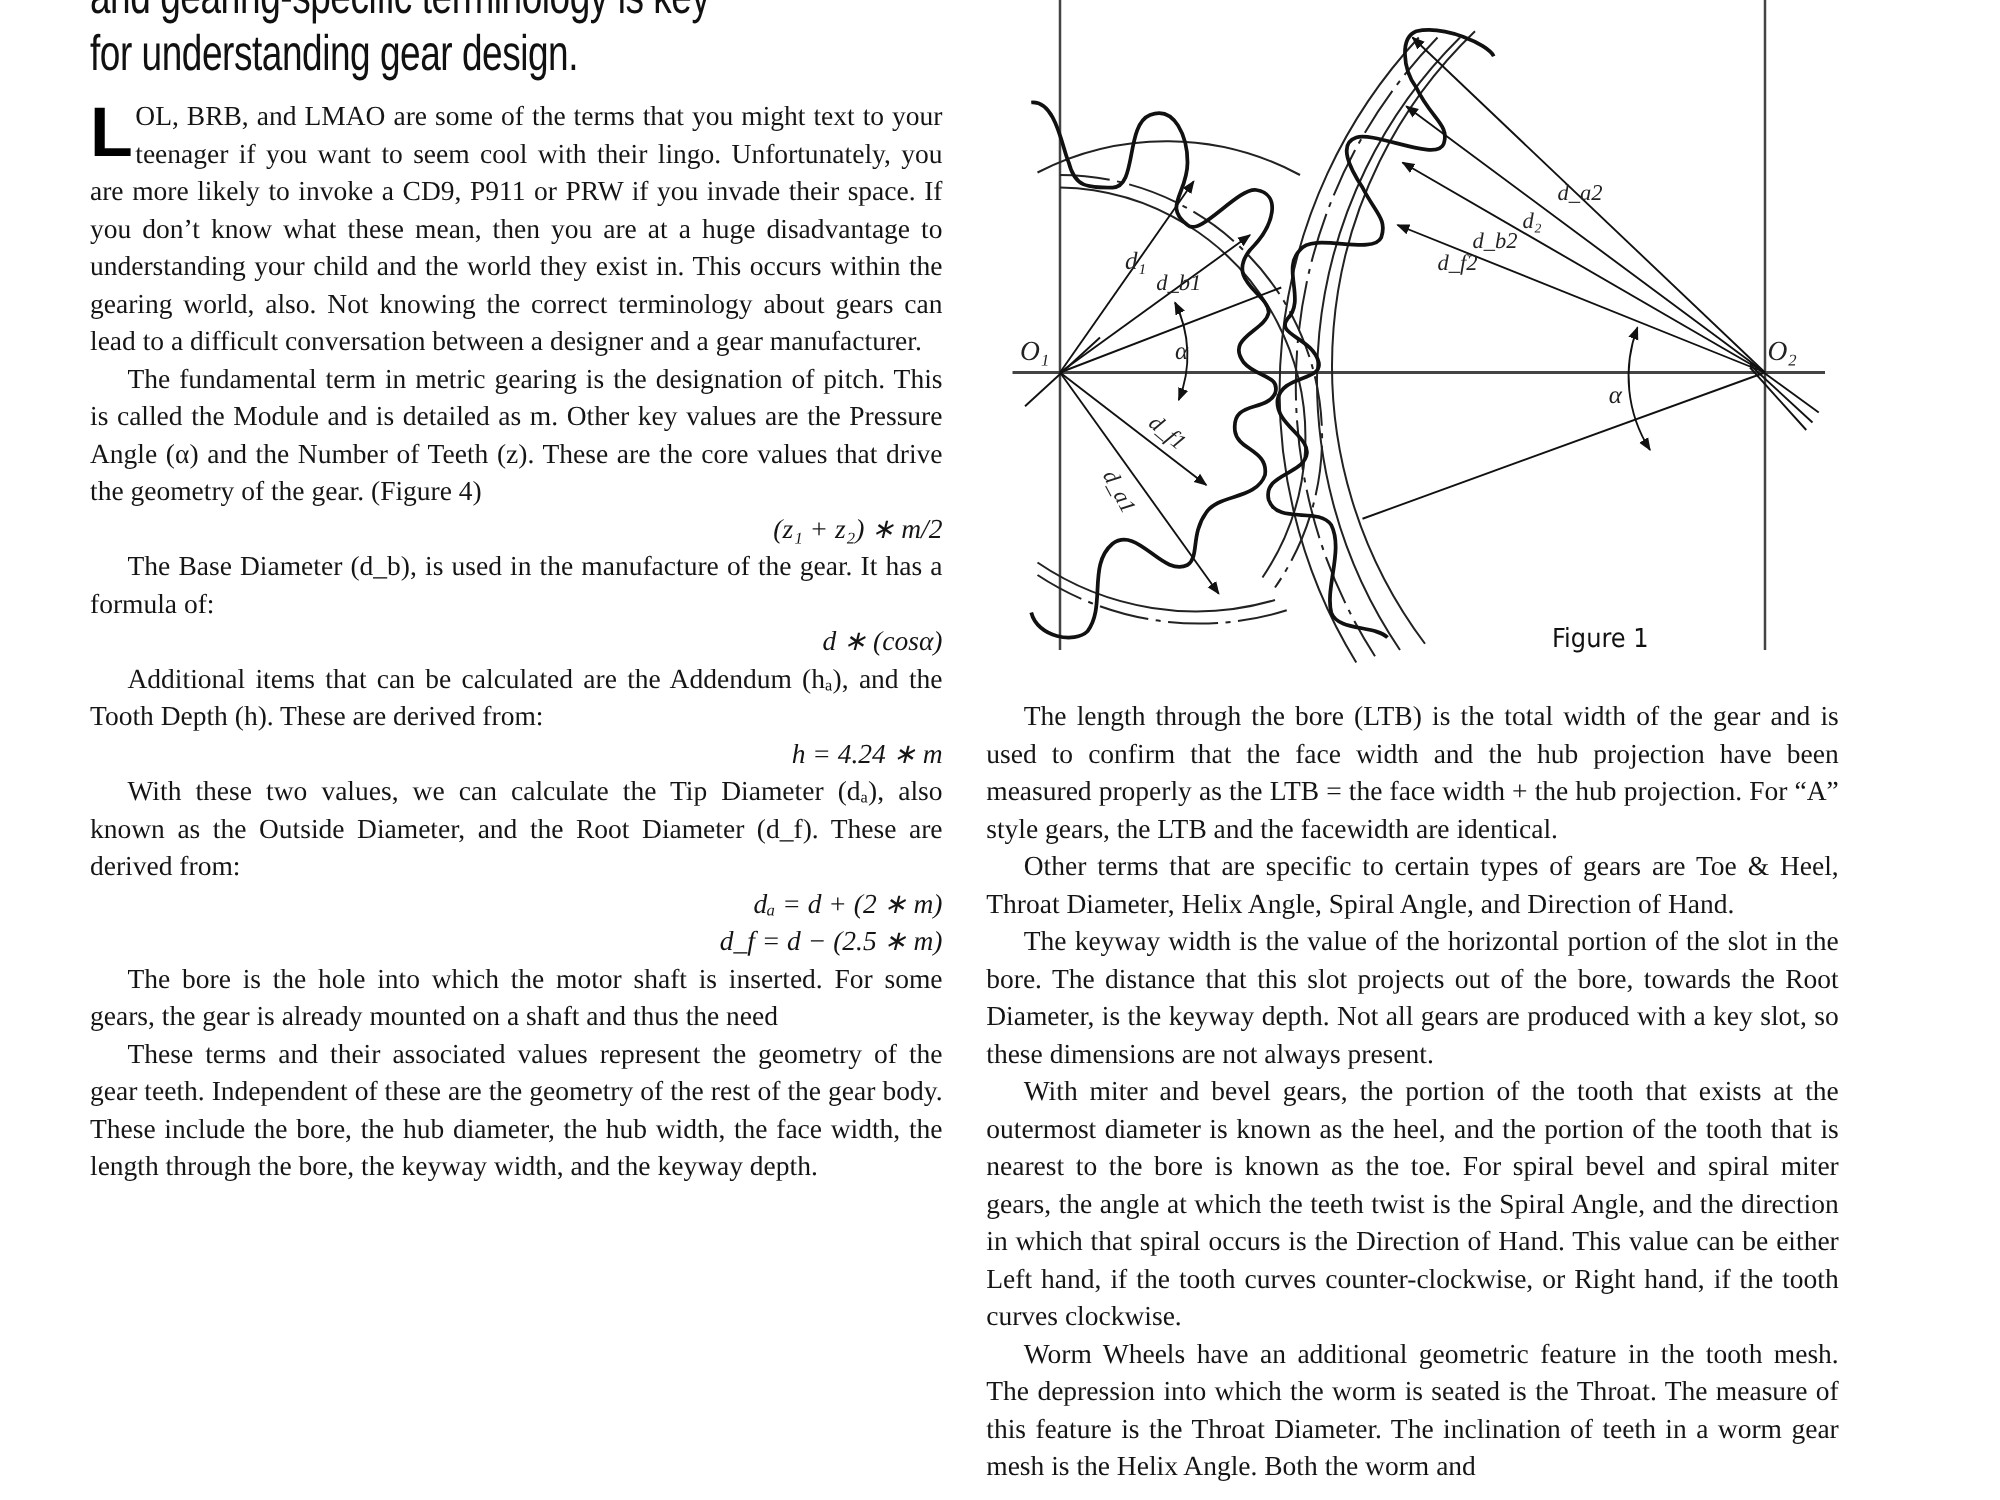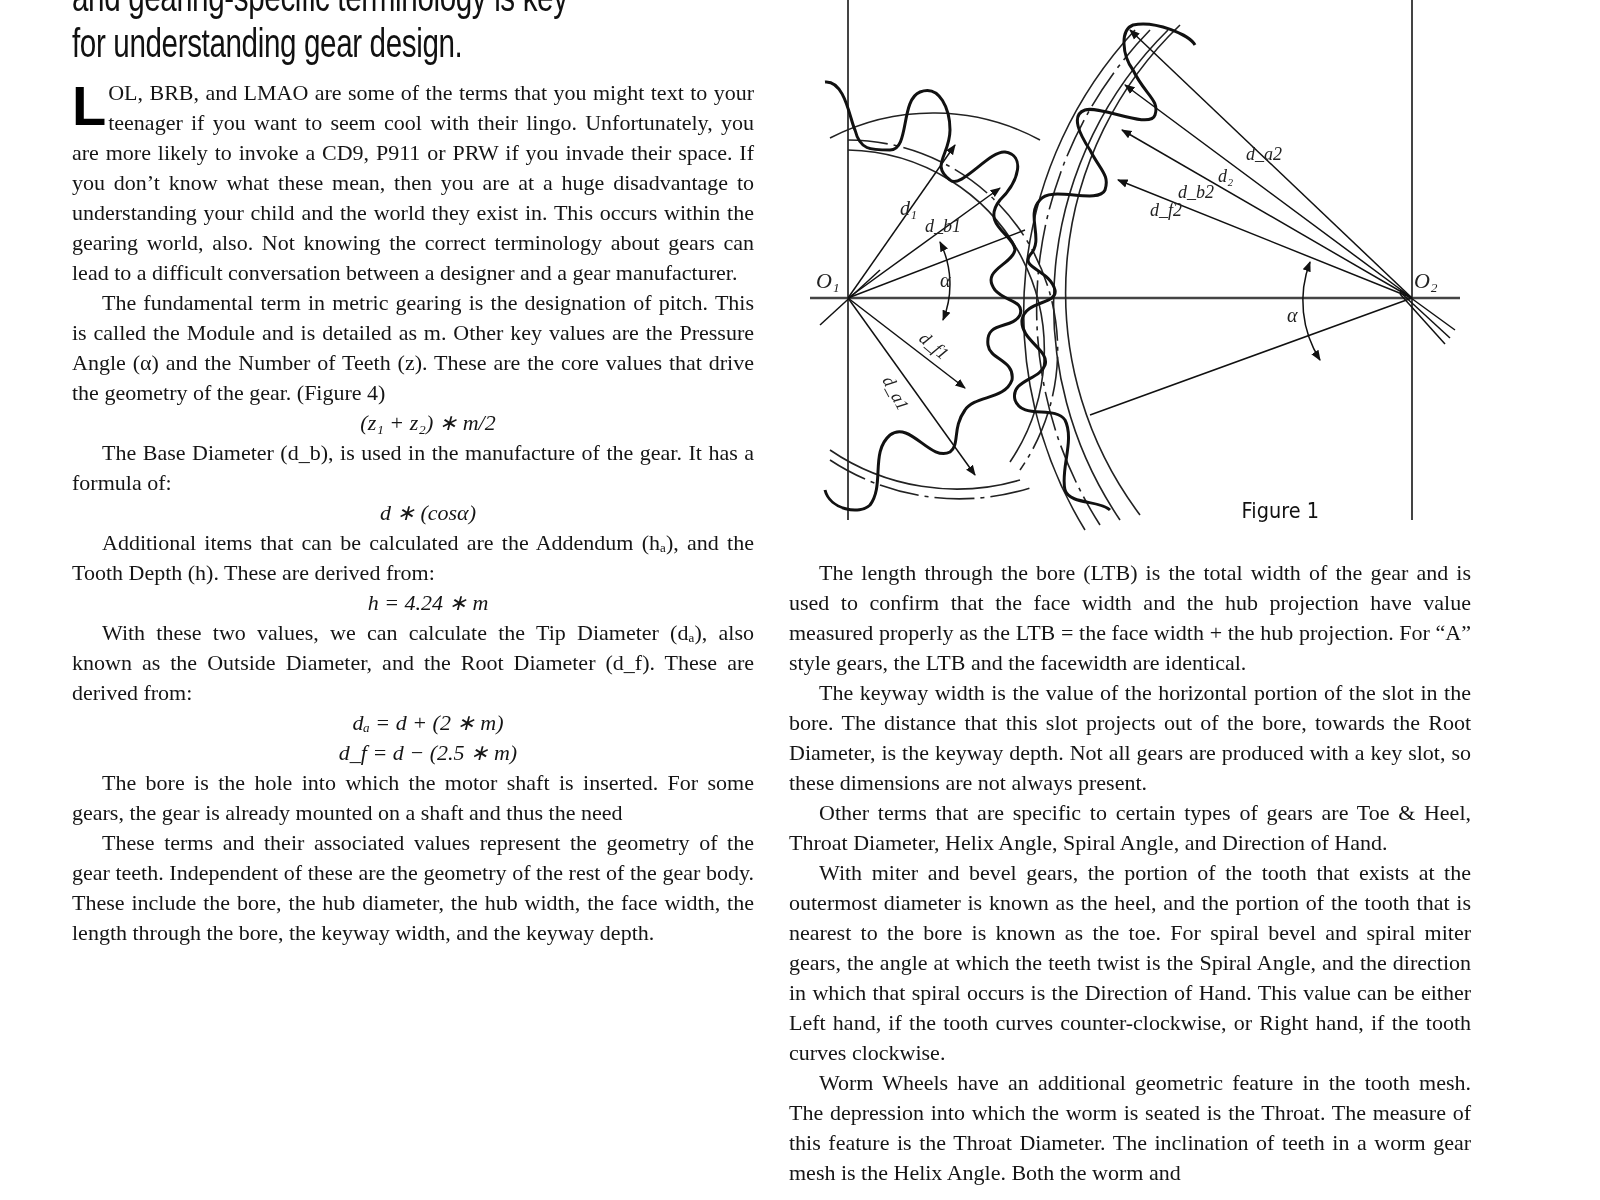--- a/index.html
+++ b/index.html
@@ -12,21 +12,21 @@
   .headline .l1 { display:block; white-space:nowrap; }
   .headline .l2 { display:block; white-space:nowrap; }
   .col {
     position:absolute; font-family:"Liberation Serif", serif; font-size:22px; line-height:30px;
     text-align:justify; color:#151515;
   }
   .col-left { left:72px; top:78px; width:682px; }
   .col-right { left:789px; top:558px; width:682px; }
   .col p { margin:0; text-indent:30px; }
   .col p.first { text-indent:0; }
-  .col p.formula { text-indent:0; padding-left:30px; font-style:italic; text-align:center; }
+  .col p.formula { text-indent:0; padding-left:30px; font-style:italic; text-align:right; }
   .dropcap {
     float:left; font-family:"Liberation Sans", sans-serif; font-weight:bold;
     font-size:56px; line-height:48px; margin:4px 2px 0 0; color:#000;
   }
   .figure { position:absolute; left:800px; top:0; width:700px; height:560px; }
   .figure svg { width:700px; height:560px; display:block; }
   .fig-label { font-family:"Liberation Serif", serif; font-style:italic; fill:#222; }
   .fig-caption { font-family:"DejaVu Sans", sans-serif; fill:#111; }
 </style>
 </head>
@@ -128,18 +128,18 @@
     <text class="fig-label" x="82" y="380" font-size="18" transform="rotate(62 82 380)">d_a1</text>
     <text class="fig-label" x="446" y="160" font-size="18">d_a2</text>
     <text class="fig-label" x="418" y="182" font-size="18">d₂</text>
     <text class="fig-label" x="378" y="198" font-size="18">d_b2</text>
     <text class="fig-label" x="350" y="216" font-size="18">d_f2</text>
     <text class="fig-caption" x="440" y="518" font-size="21" transform="scale(0.92 1) translate(40 0)">Figure 1</text>
   </svg>
 </div>
 
 <div class="col col-right">
-  <p>The length through the bore (LTB) is the total width of the gear and is used to confirm that the face width and the hub projection have value measured properly as the LTB = the face width + the hub projection. For “A” style gears, the LTB and the facewidth are identical.</p>
+  <p>The length through the bore (LTB) is the total width of the gear and is used to confirm that the face width and the hub projection have been measured properly as the LTB = the face width + the hub projection. For “A” style gears, the LTB and the facewidth are identical.</p>
+  <p>Other terms that are specific to certain types of gears are Toe &amp; Heel, Throat Diameter, Helix Angle, Spiral Angle, and Direction of Hand.</p>
   <p>The keyway width is the value of the horizontal portion of the slot in the bore. The distance that this slot projects out of the bore, towards the Root Diameter, is the keyway depth. Not all gears are produced with a key slot, so these dimensions are not always present.</p>
-  <p>Other terms that are specific to certain types of gears are Toe &amp; Heel, Throat Diameter, Helix Angle, Spiral Angle, and Direction of Hand.</p>
   <p>With miter and bevel gears, the portion of the tooth that exists at the outermost diameter is known as the heel, and the portion of the tooth that is nearest to the bore is known as the toe. For spiral bevel and spiral miter gears, the angle at which the teeth twist is the Spiral Angle, and the direction in which that spiral occurs is the Direction of Hand. This value can be either Left hand, if the tooth curves counter-clockwise, or Right hand, if the tooth curves clockwise.</p>
   <p>Worm Wheels have an additional geometric feature in the tooth mesh. The depression into which the worm is seated is the Throat. The measure of this feature is the Throat Diameter. The inclination of teeth in a worm gear mesh is the Helix Angle. Both the worm and</p>
 </div>
 
 </body></html>

